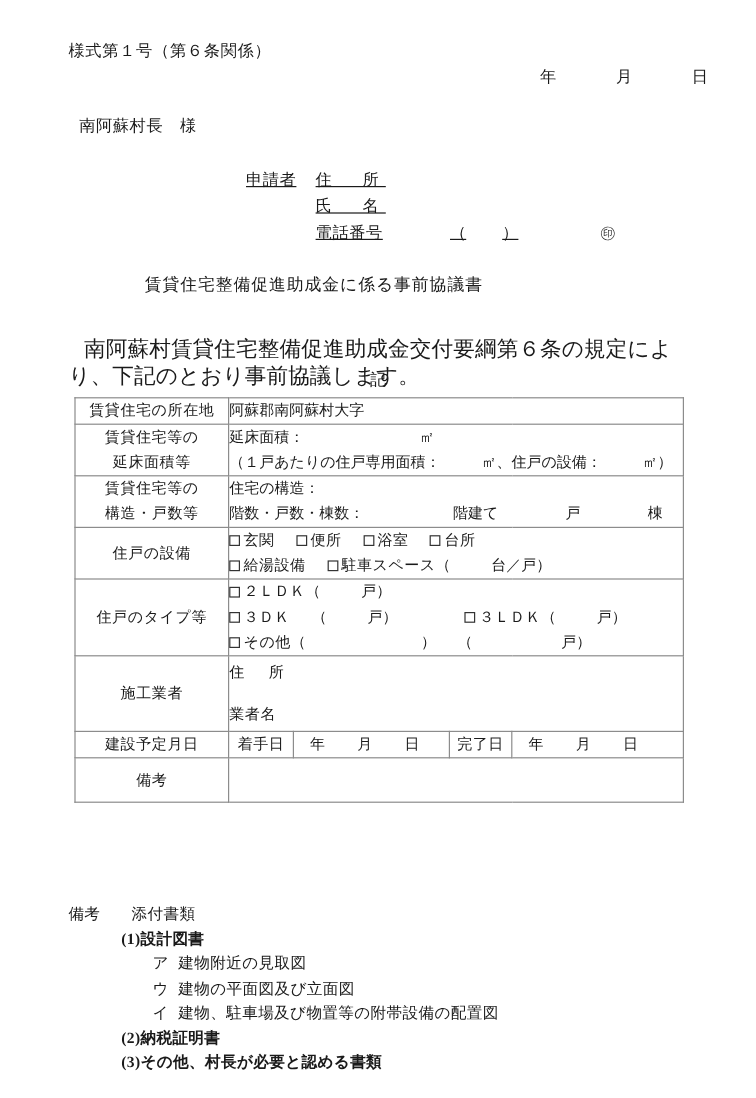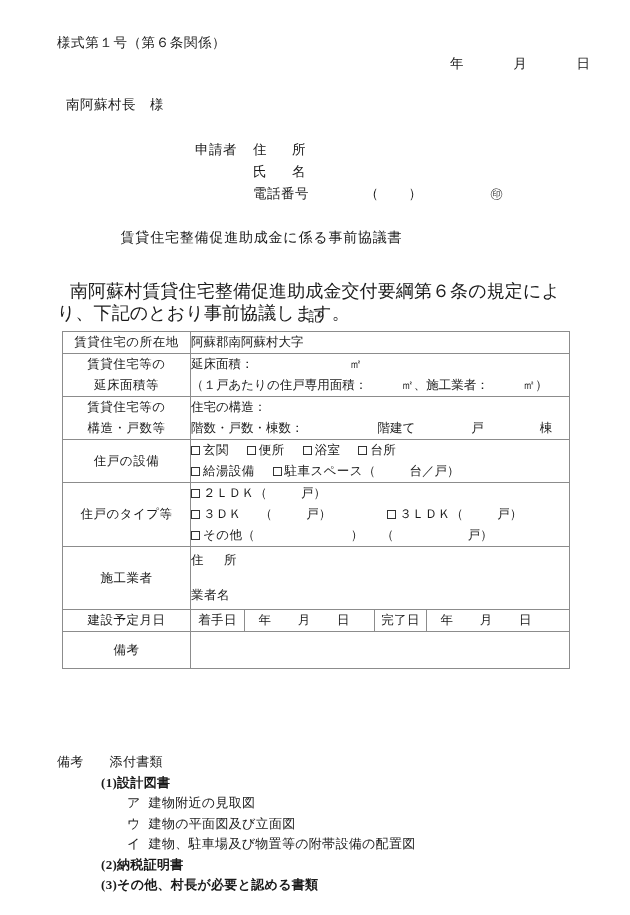--- a/index.html
+++ b/index.html
@@ -47,23 +47,24 @@
     left: 66px;
     top: 96px;
     font-size: 13.5px;
     letter-spacing: 0.5px;
     white-space: nowrap;
   }
 
   
   .applicant {
     position: absolute;
-    left: 195px;
+    left: 205px;
     top: 141px;
     font-size: 13.5px;
+    text-decoration: underline;
   }
   .applicant-row {
     display: flex;
     align-items: baseline;
     height: 22px;
     white-space: nowrap;
   }
   .ap-label {
     width: 58px;
     letter-spacing: 0.5px;
@@ -273,21 +274,21 @@
     <tr>
       <td class="label-cell">
         <div>賃貸住宅等の</div>
         <div>延床面積等</div>
       </td>
       <td class="value-cell two-line" colspan="4">
         <div class="val-row">
           <span>延床面積：</span><span class="gap-xxl"></span><span class="sup-m">㎡</span>
         </div>
         <div class="val-row">
-          <span>（１戸あたりの住戸専用面積：</span><span class="gap-m"></span><span class="sup-m">㎡、施工業者：</span><span class="gap-m"></span><span class="sup-m">㎡）</span>
+          <span>（１戸あたりの住戸専用面積：</span><span class="gap-m"></span><span class="sup-m">㎡、住戸の設備：</span><span class="gap-m"></span><span class="sup-m">㎡）</span>
         </div>
       </td>
     </tr>
 
     <tr>
       <td class="label-cell">
         <div>賃貸住宅等の</div>
         <div>構造・戸数等</div>
       </td>
       <td class="value-cell two-line" colspan="4">

